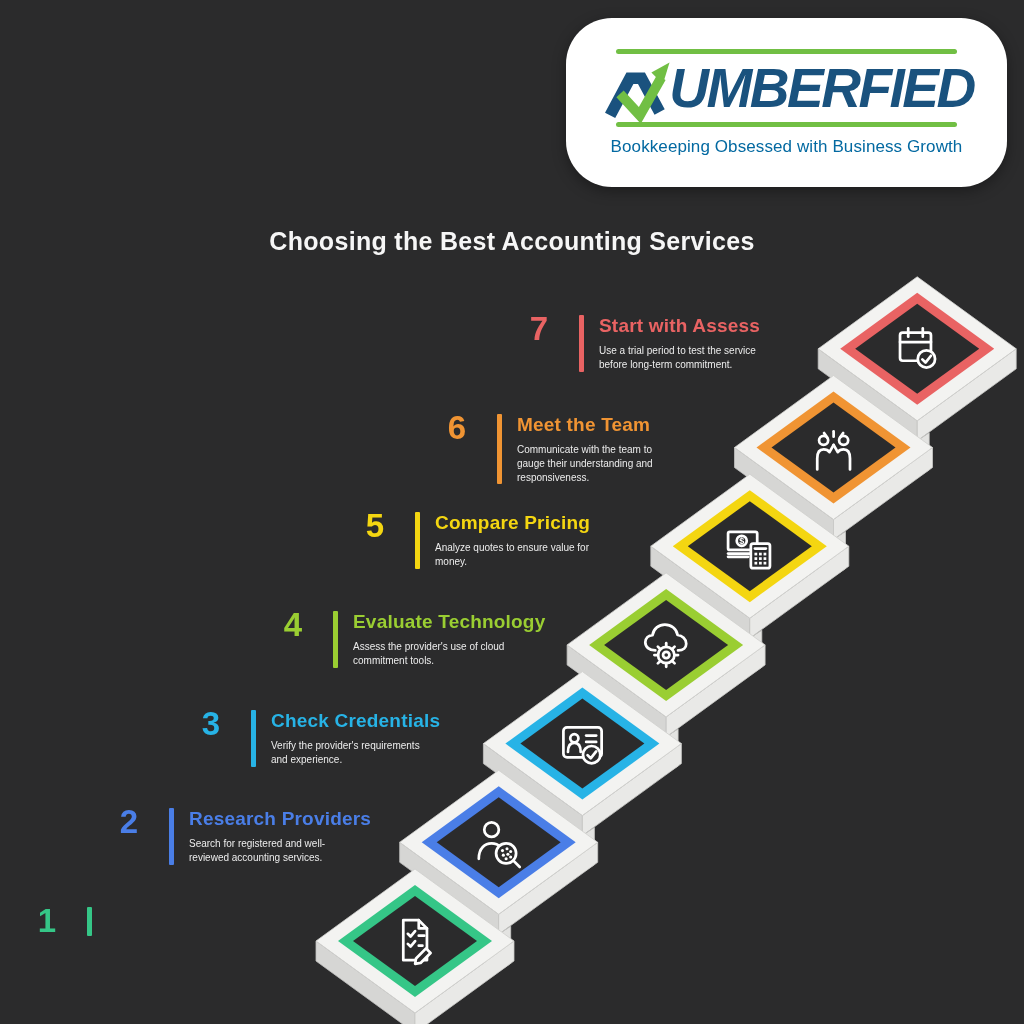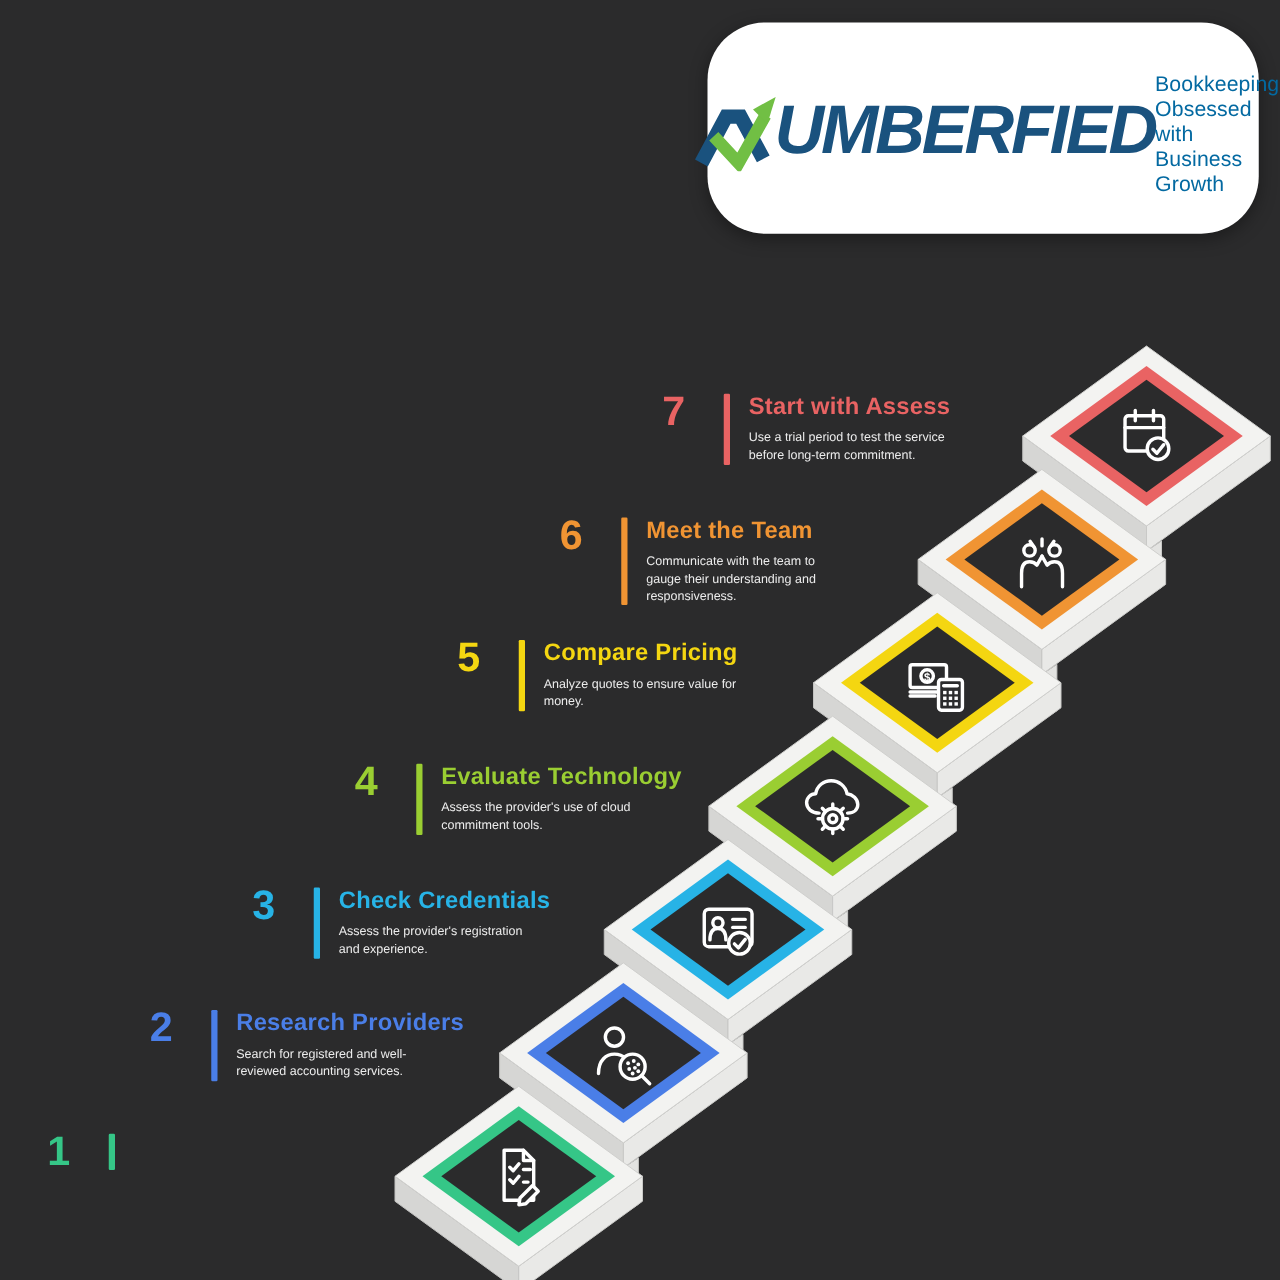--- a/index.html
+++ b/index.html
@@ -8,21 +8,21 @@
     background:#2b2b2c;
     font-family:"Liberation Sans",sans-serif;
     overflow:hidden;position:relative;
   }
   .canvas{position:absolute;inset:0;width:1024px;height:1024px;}
 
   
   .logo-card{
     position:absolute;left:566px;top:18px;width:441px;height:169px;
     background:#ffffff;border-radius:46px;
-    display:flex;flex-direction:row;align-items:center;justify-content:center;
+    display:flex;flex-direction:column;align-items:center;justify-content:center;
     box-shadow:0 4px 14px rgba(0,0,0,.35);
   }
   .logo-rule{width:341px;height:5px;background:#71bf44;border-radius:3px;}
   .brand-row{display:flex;align-items:center;height:66px;margin:2px 0 0 0;}
   .brand-n{width:80px;height:66px;}
   .brand-text{
     font-style:italic;font-weight:bold;font-size:55px;line-height:1;
     color:#1a527e;letter-spacing:-2.5px;margin-left:-10px;
   }
   .logo-tagline{margin-top:10px;font-size:17px;color:#0369a1;letter-spacing:.1px;}
@@ -203,20 +203,21 @@
         <path d="M10 72 L34 27 L48 27 L70 68" fill="none" stroke="#1a527e" stroke-width="14" stroke-linejoin="miter"></path>
         <path d="M22 46 L46 72 L72 26" fill="none" stroke="#71bf44" stroke-width="12"></path>
         <polygon points="60,20 82,8 74,34" fill="#71bf44"></polygon>
       </svg>
       <span class="brand-text">UMBERFIED</span>
     </div>
     <div class="logo-rule"></div>
     <div class="logo-tagline">Bookkeeping Obsessed with Business Growth</div>
   </div>
 
+  <div class="main-title">Choosing the Best Accounting Services</div>
 
   <div class="step-block" style="left: 23px; top: 907px; --c: #35c687;">
     <div class="step-num">1</div>
     <div class="step-vbar"></div>
   </div>
 
   <div class="step-block" style="left: 105px; top: 808px; --c: #4a7ee7;">
     <div class="step-num">2</div>
     <div class="step-vbar"></div>
     <div class="step-txt">
@@ -224,21 +225,21 @@
       <div class="step-desc">Search for registered and well-
 reviewed accounting services.</div>
     </div>
   </div>
 
   <div class="step-block" style="left: 187px; top: 710px; --c: #27b3e6;">
     <div class="step-num">3</div>
     <div class="step-vbar"></div>
     <div class="step-txt">
       <div class="step-title">Check Credentials</div>
-      <div class="step-desc">Assess the provider's registration
+      <div class="step-desc">Verify the provider's requirements
 and experience.</div>
     </div>
   </div>
 
   <div class="step-block" style="left: 269px; top: 611px; --c: #9ace32;">
     <div class="step-num">4</div>
     <div class="step-vbar"></div>
     <div class="step-txt">
       <div class="step-title">Evaluate Technology</div>
       <div class="step-desc">Assess the provider's use of cloud

